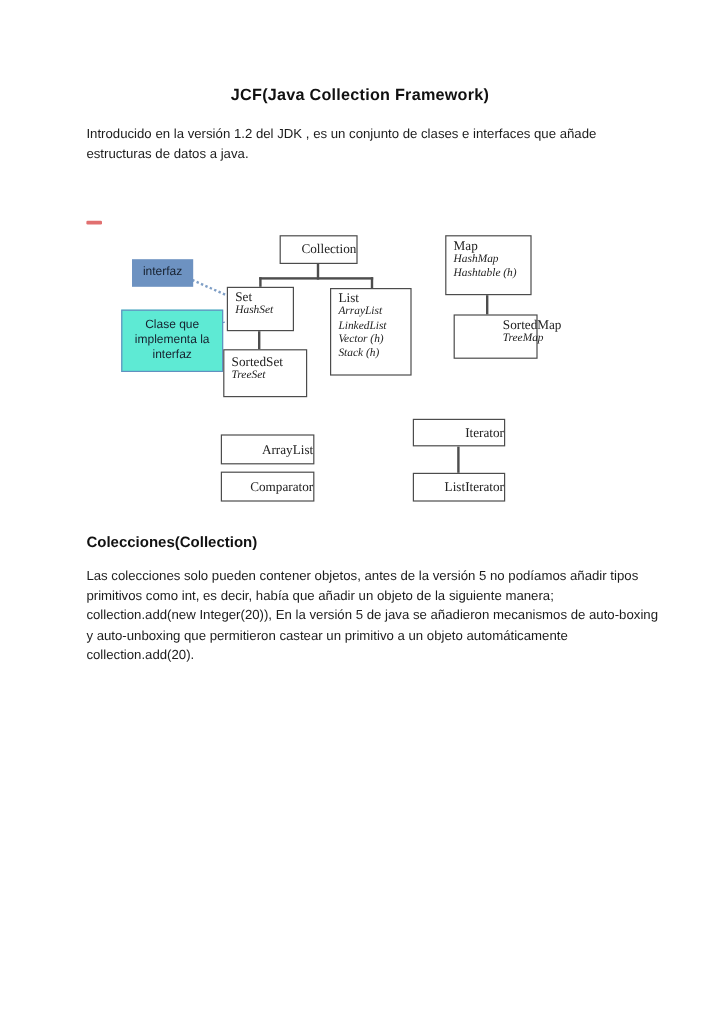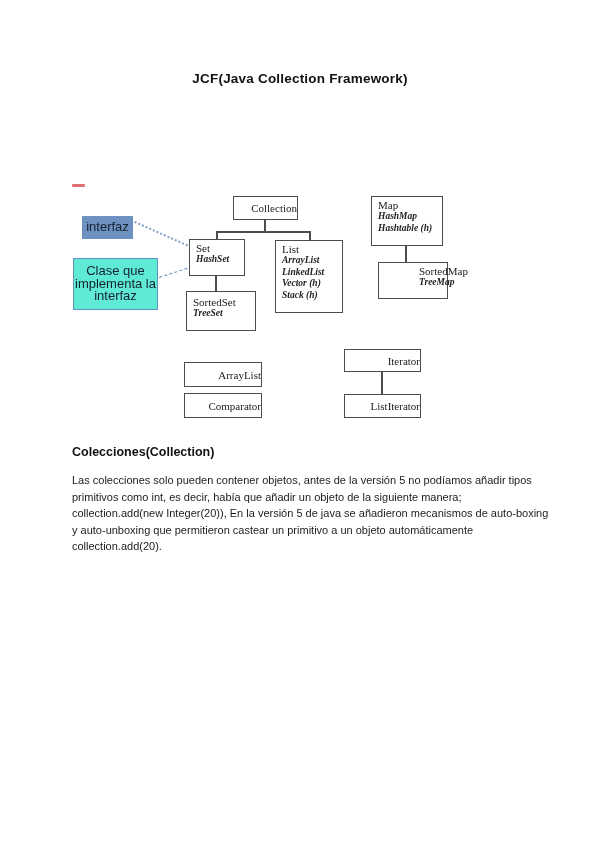--- a/index.html
+++ b/index.html
@@ -24,43 +24,44 @@
     position:absolute; left:72px; top:184px; width:13px; height:3px;
     border-radius:1px;
   }
   
   .dbox {
     position:absolute; background:#fff; border:1.6px solid #4c4c4c;
     font-family:"Liberation Serif", serif; color:#222;
   }
   .dbox.center { display:flex; align-items:center; justify-content:flex-end; font-size:11px; }
   .dbox.listy  { padding:2px 2px 0 6px; font-size:11px; line-height:12px; }
-  .dbox .sub   { font-style:italic; font-size:9.5px; line-height:11.5px; display:block;font-weight:bold; }
+  .dbox .sub   { font-style:italic; font-size:9.5px; line-height:11.5px; display:block; }
   .legend {
     position:absolute; display:flex; align-items:center; justify-content:center;
     text-align:center; font-family:"Liberation Sans", sans-serif;
-    font-size:13px; line-height:12.5px; color:#16202e;
+    font-size:10px; line-height:12.5px; color:#16202e;margin-left:28px;
   }
   .conn { position:absolute; background:#4d4d4d; }
   .conn-dotted {
     position:absolute; height:0; border-top:2px dotted #7f9fc6;
     transform-origin:left top;
   }
   .conn-dashed {
     position:absolute; height:0; border-top:1.5px dashed #5f8ac0;
     transform-origin:left top;
   }
 </style>
 </head>
 <body>
 
 <div class="page">
 
   <div class="doc-title">JCF(Java Collection Framework)</div>
 
+  <div class="para" style="top:104px;">Introducido en la versión 1.2 del JDK , es un conjunto de clases e interfaces que añade estructuras de datos a java.</div>
 
   <div class="red-dash" style="background: rgb(225, 112, 112);"></div>
 
   <div>
 
     <div class="conn" style="left:264px; top:219px; width:2px; height:14px;"></div>
     <div class="conn" style="left:216px; top:231px; width:95px; height:2px;"></div>
     <div class="conn" style="left:216px; top:231px; width:2px; height:9px;"></div>
     <div class="conn" style="left:309px; top:231px; width:2px; height:10px;"></div>
     <div class="conn" style="left:215px; top:275px; width:2px; height:17px;"></div>

